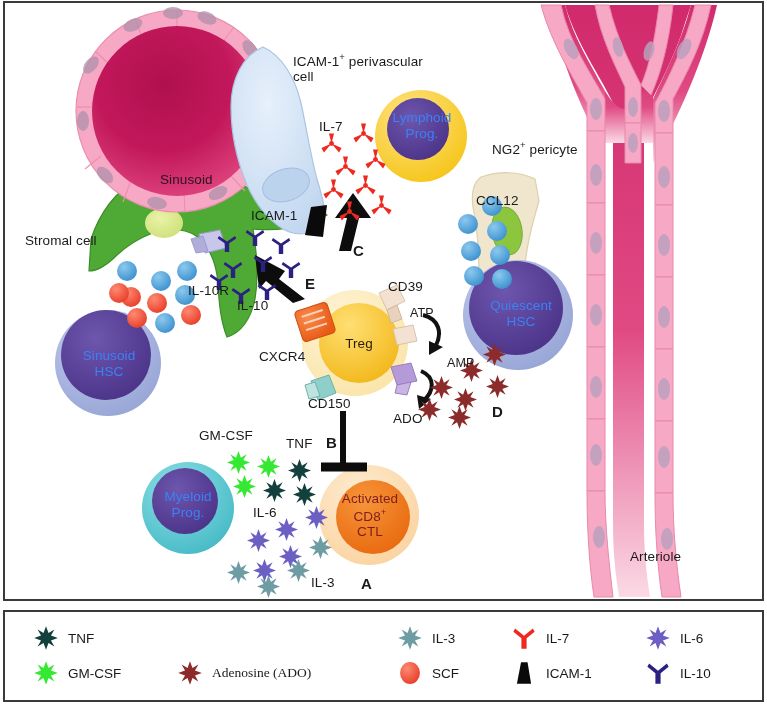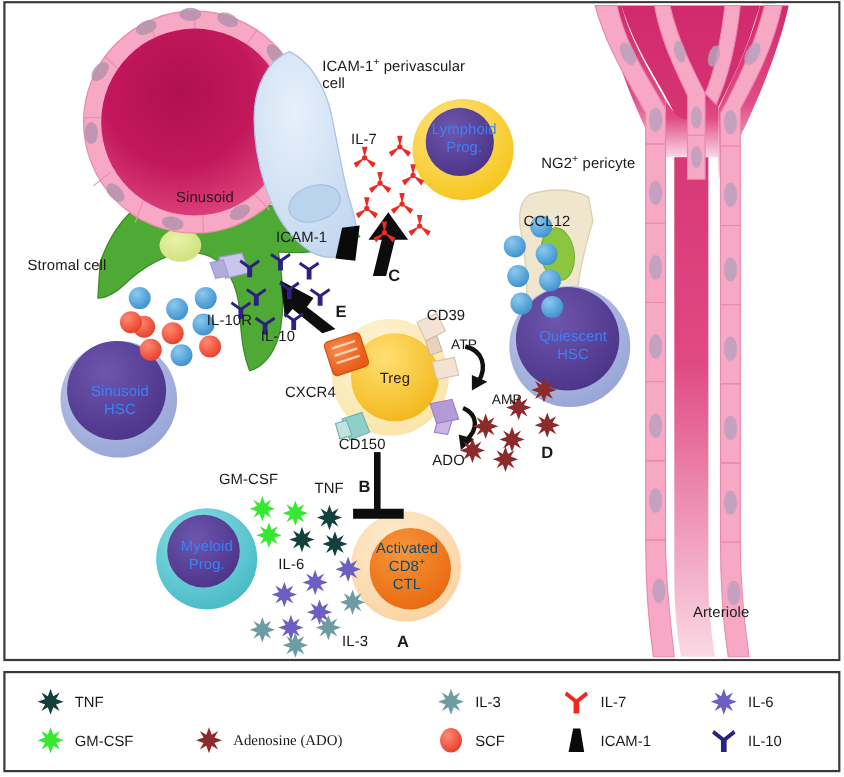--- a/index.html
+++ b/index.html
@@ -450,21 +450,21 @@
     <div class="lbl sm" style="left:405px;top:353px;margin-left:37px;">AMP</div>
     <div class="lbl" style="left:388px;top:396px;margin-top:12px;">ADO</div>
 
     <div class="lbl w ctr" style="left:139px;top:486px;width:88px;"><span>Myeloid</span><br><span>Prog.</span></div>
 
     <div class="lbl" style="left:194px;top:425px;">GM-CSF</div>
     <div class="lbl" style="left:281px;top:433px;">TNF</div>
     <div class="lbl" style="left:248px;top:502px;">IL-6</div>
     <div class="lbl" style="left:306px;top:572px;">IL-3</div>
 
-    <div class="lbl ctr" style="left:323px;top:488px;width:84px;color:#0c4a6e;line-height:1.15;"><span>Activated</span><br><span>CD8</span><span class="sup">+</span><br><span>CTL</span></div>
+    <div class="lbl ctr" style="left:323px;top:488px;width:84px;color:#7f1d1d;line-height:1.15;"><span>Activated</span><br><span>CD8</span><span class="sup">+</span><br><span>CTL</span></div>
 
     <div class="lbl" style="left:625px;top:546px;">Arteriole</div>
 
     <div class="lbl b" style="left:356px;top:572px;">A</div>
     <div class="lbl b" style="left:321px;top:431px;">B</div>
     <div class="lbl b" style="left:348px;top:239px;">C</div>
     <div class="lbl b" style="left:487px;top:400px;">D</div>
     <div class="lbl b" style="left:300px;top:272px;">E</div>
   </div>
 

